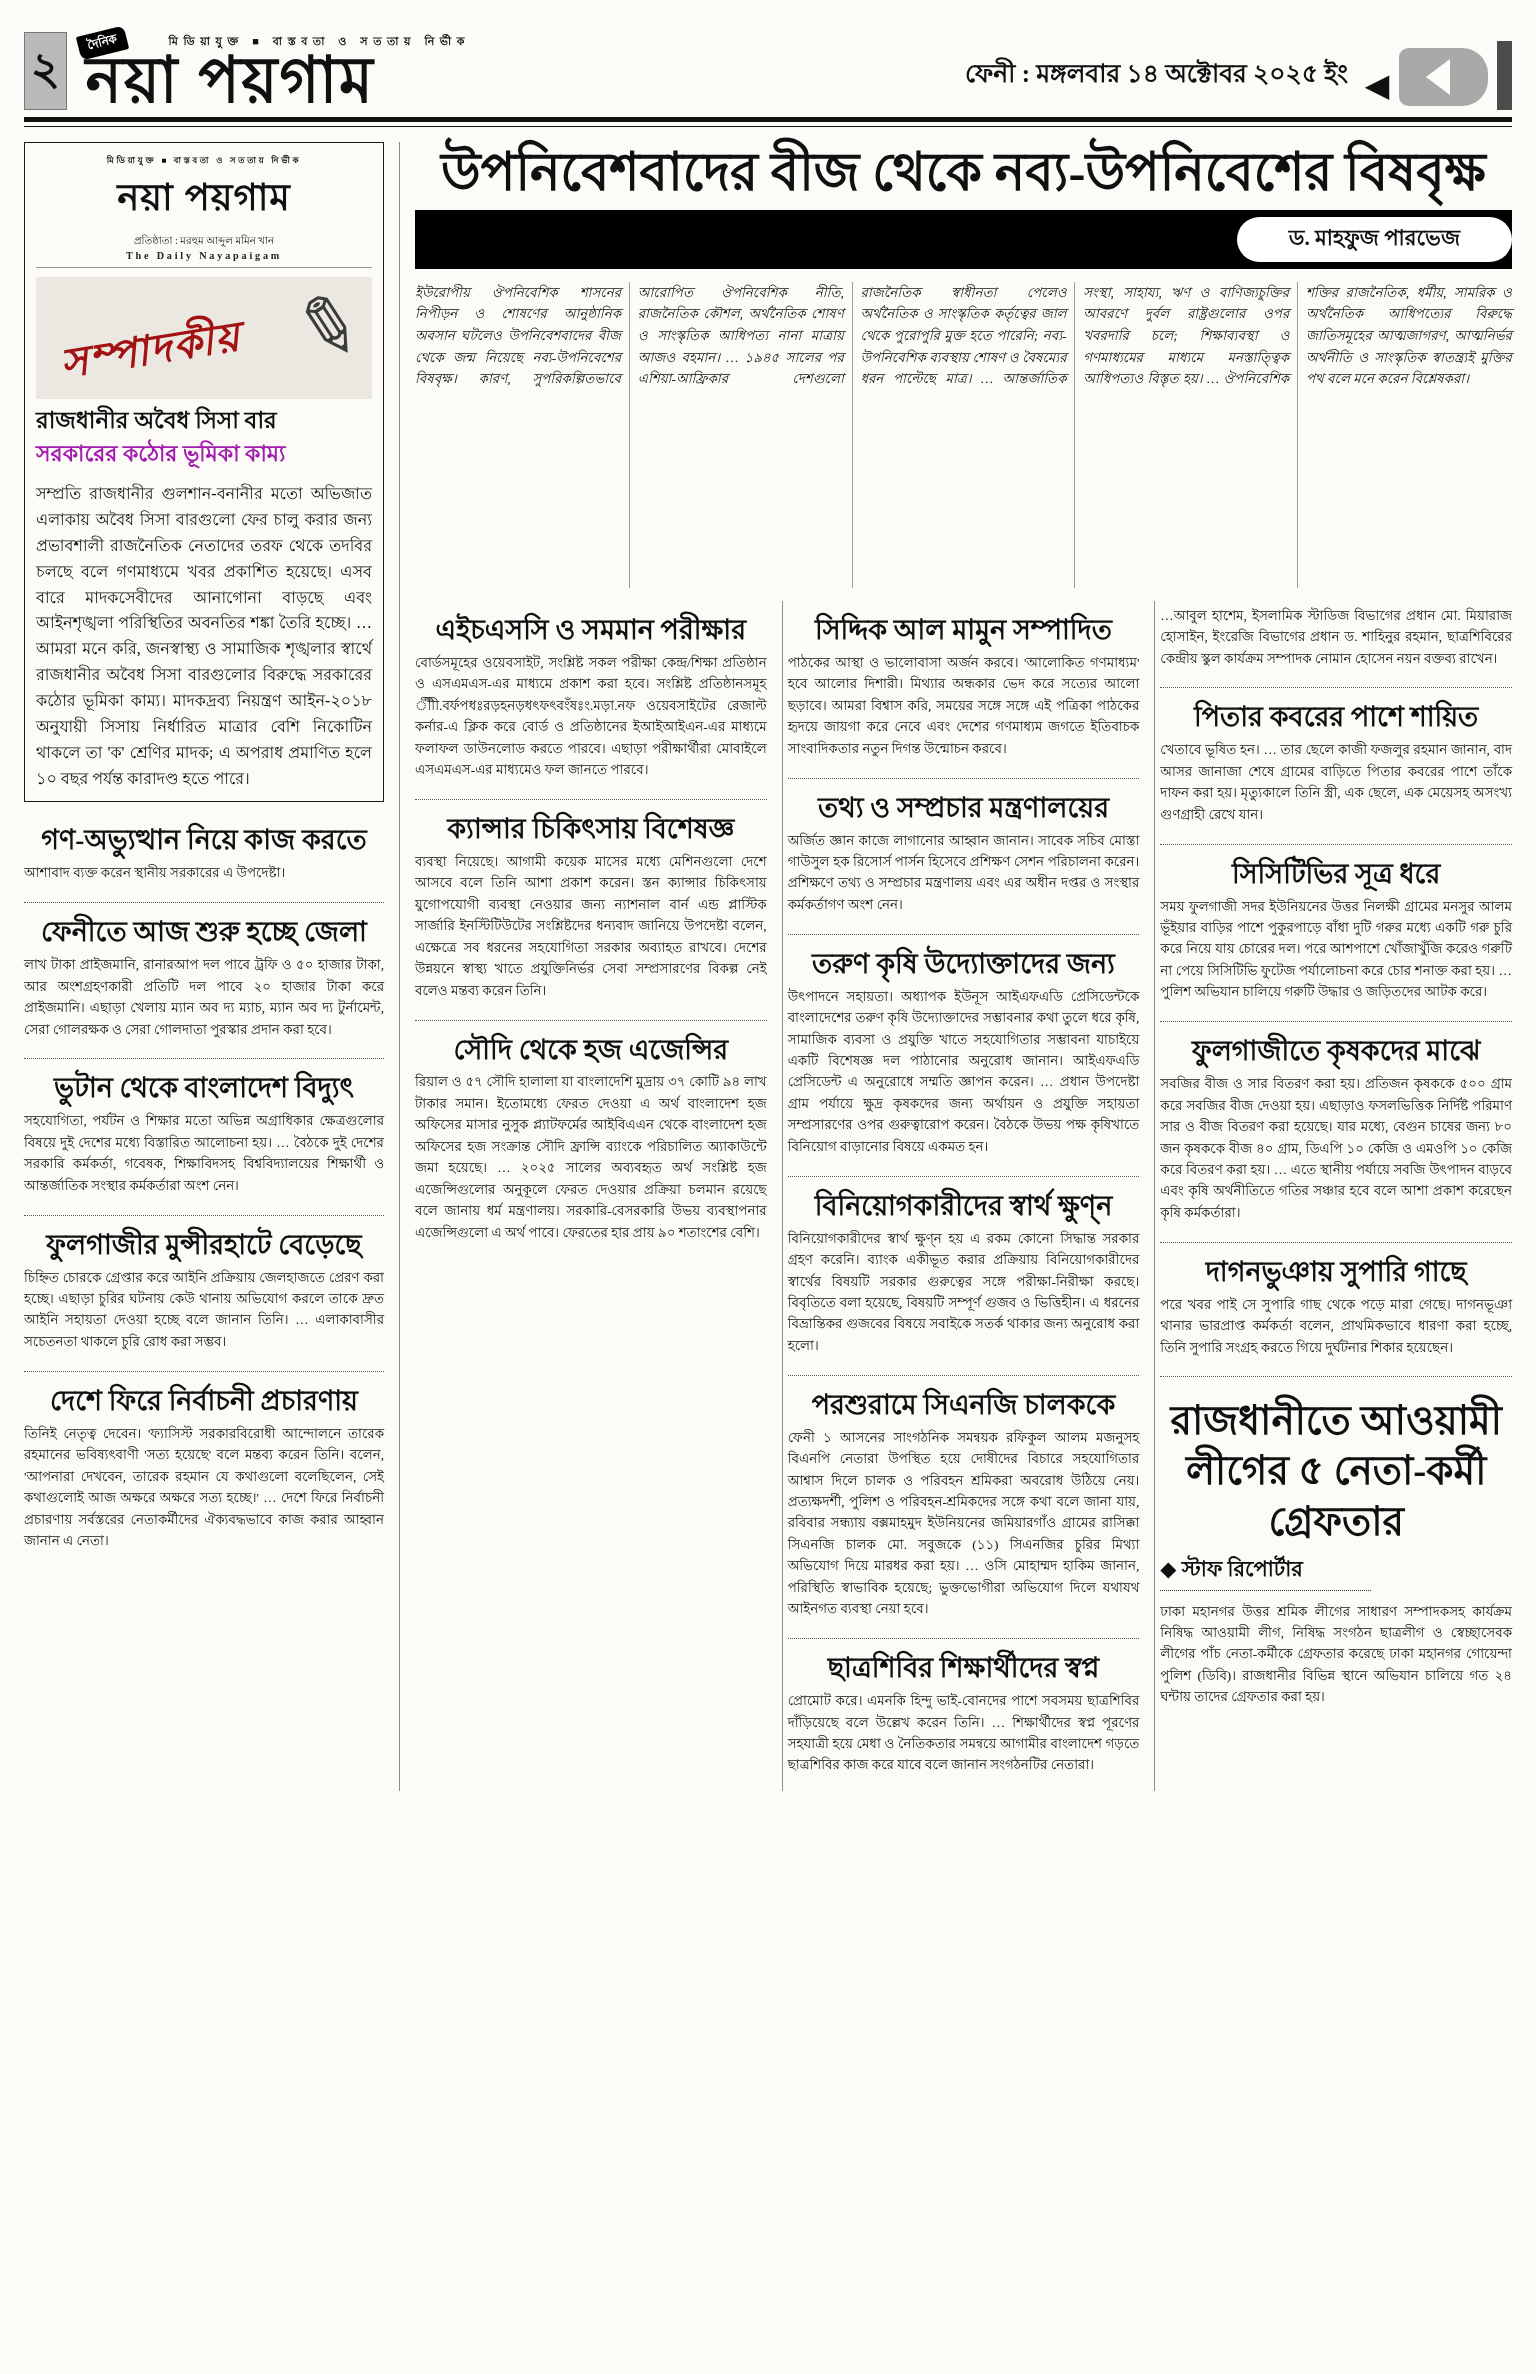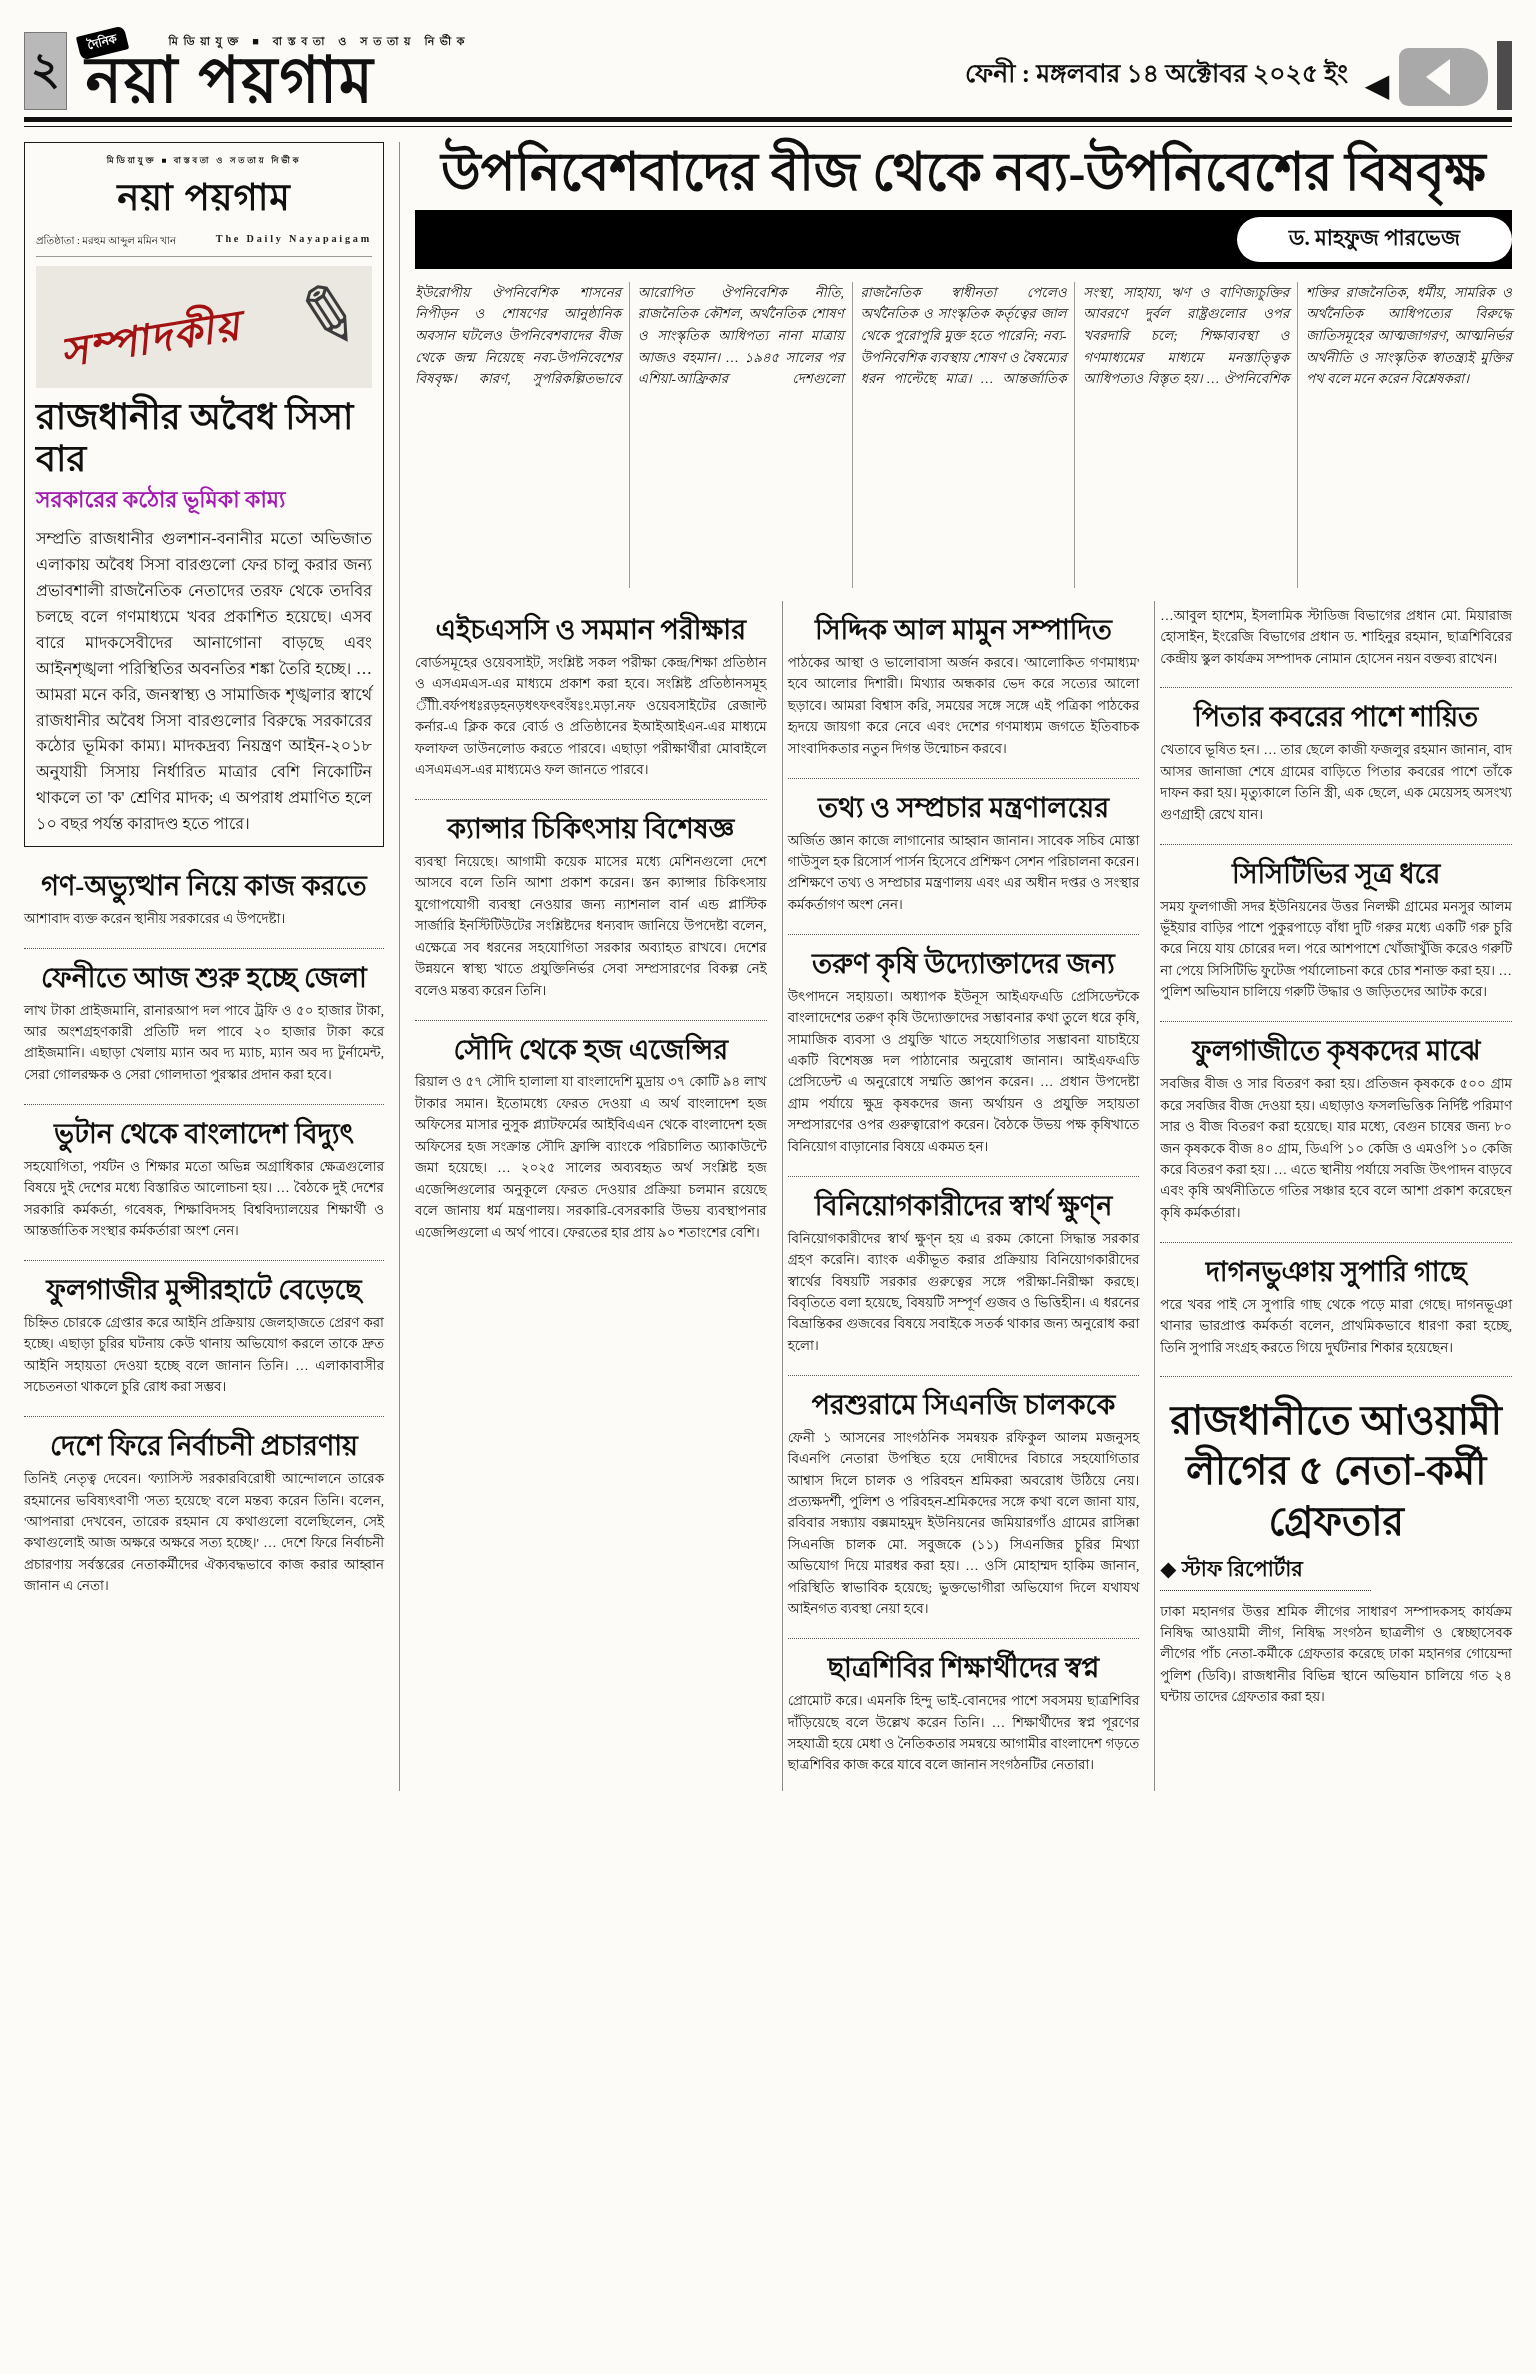--- a/index.html
+++ b/index.html
@@ -59,29 +59,29 @@
   .article p{font-size:13.4px; line-height:1.6; text-align:justify; margin:0 0 7.4px;}
   .rep-line{font-size:21px; font-weight:bold; margin:3.7px 0 1.9px;}
   .rep-dots{border-bottom:1.9px dotted #333; margin:1.9px 0 9.3px; width:60%;}
 
   
   .edbox{border:1.9px solid #1b1b1b; padding:11px 11px 9.3px; margin-bottom:9.3px;}
   .ed-logo{text-align:center; position:relative; border-bottom:0.9px solid #999; padding-bottom:5.6px;}
   .ed-brand{font-size:37px; font-weight:900; letter-spacing:0.9px;
     font-family:"Liberation Sans","DejaVu Sans",sans-serif;}
   .ed-tag{font-size:8.3px; font-weight:bold; letter-spacing:2.8px;}
-  .ed-meta{display:flex; justify-content:space-between; font-size:10.2px; margin-top:1.9px;}
+  .ed-meta{display:flex; justify-content:space-between; font-size:10.2px; margin-top:1.9px;flex-direction:column;}
   .ed-en{letter-spacing:2.8px; font-weight:bold; color:#222;}
   .ed-script{margin:9.3px 0; height:122px; background:#ebe8e1; position:relative; overflow:hidden;}
   .ed-script .script-word{position:absolute; left:24px; top:41px; color:#a31212;
     font-size:41px; font-weight:bold; font-style:italic; transform:rotate(-9deg);
     letter-spacing:1.9px;}
   .ed-script .pen{position:absolute; right:11px; top:5.6px; font-size:78px; color:#3b3b3b;
     transform:rotate(12deg);}
-  .ed-hl{font-size:36px; font-weight:900; margin:5.6px 0 1.9px; line-height:1.15;}
+  .ed-hl{font-size:23px; font-weight:900; margin:5.6px 0 1.9px; line-height:1.15;}
   .ed-sub{font-size:22px; font-weight:bold; color:#a21caf; margin:0 0 7.4px;}
   .ed-body{font-size:16px; line-height:1.62; text-align:justify; margin:0;}
 </style>
 </head>
 <body>
 
 <div class="page">
 
   <div class="hdr">
     <div class="pagenum" data-bind="header.page_number">২</div>

